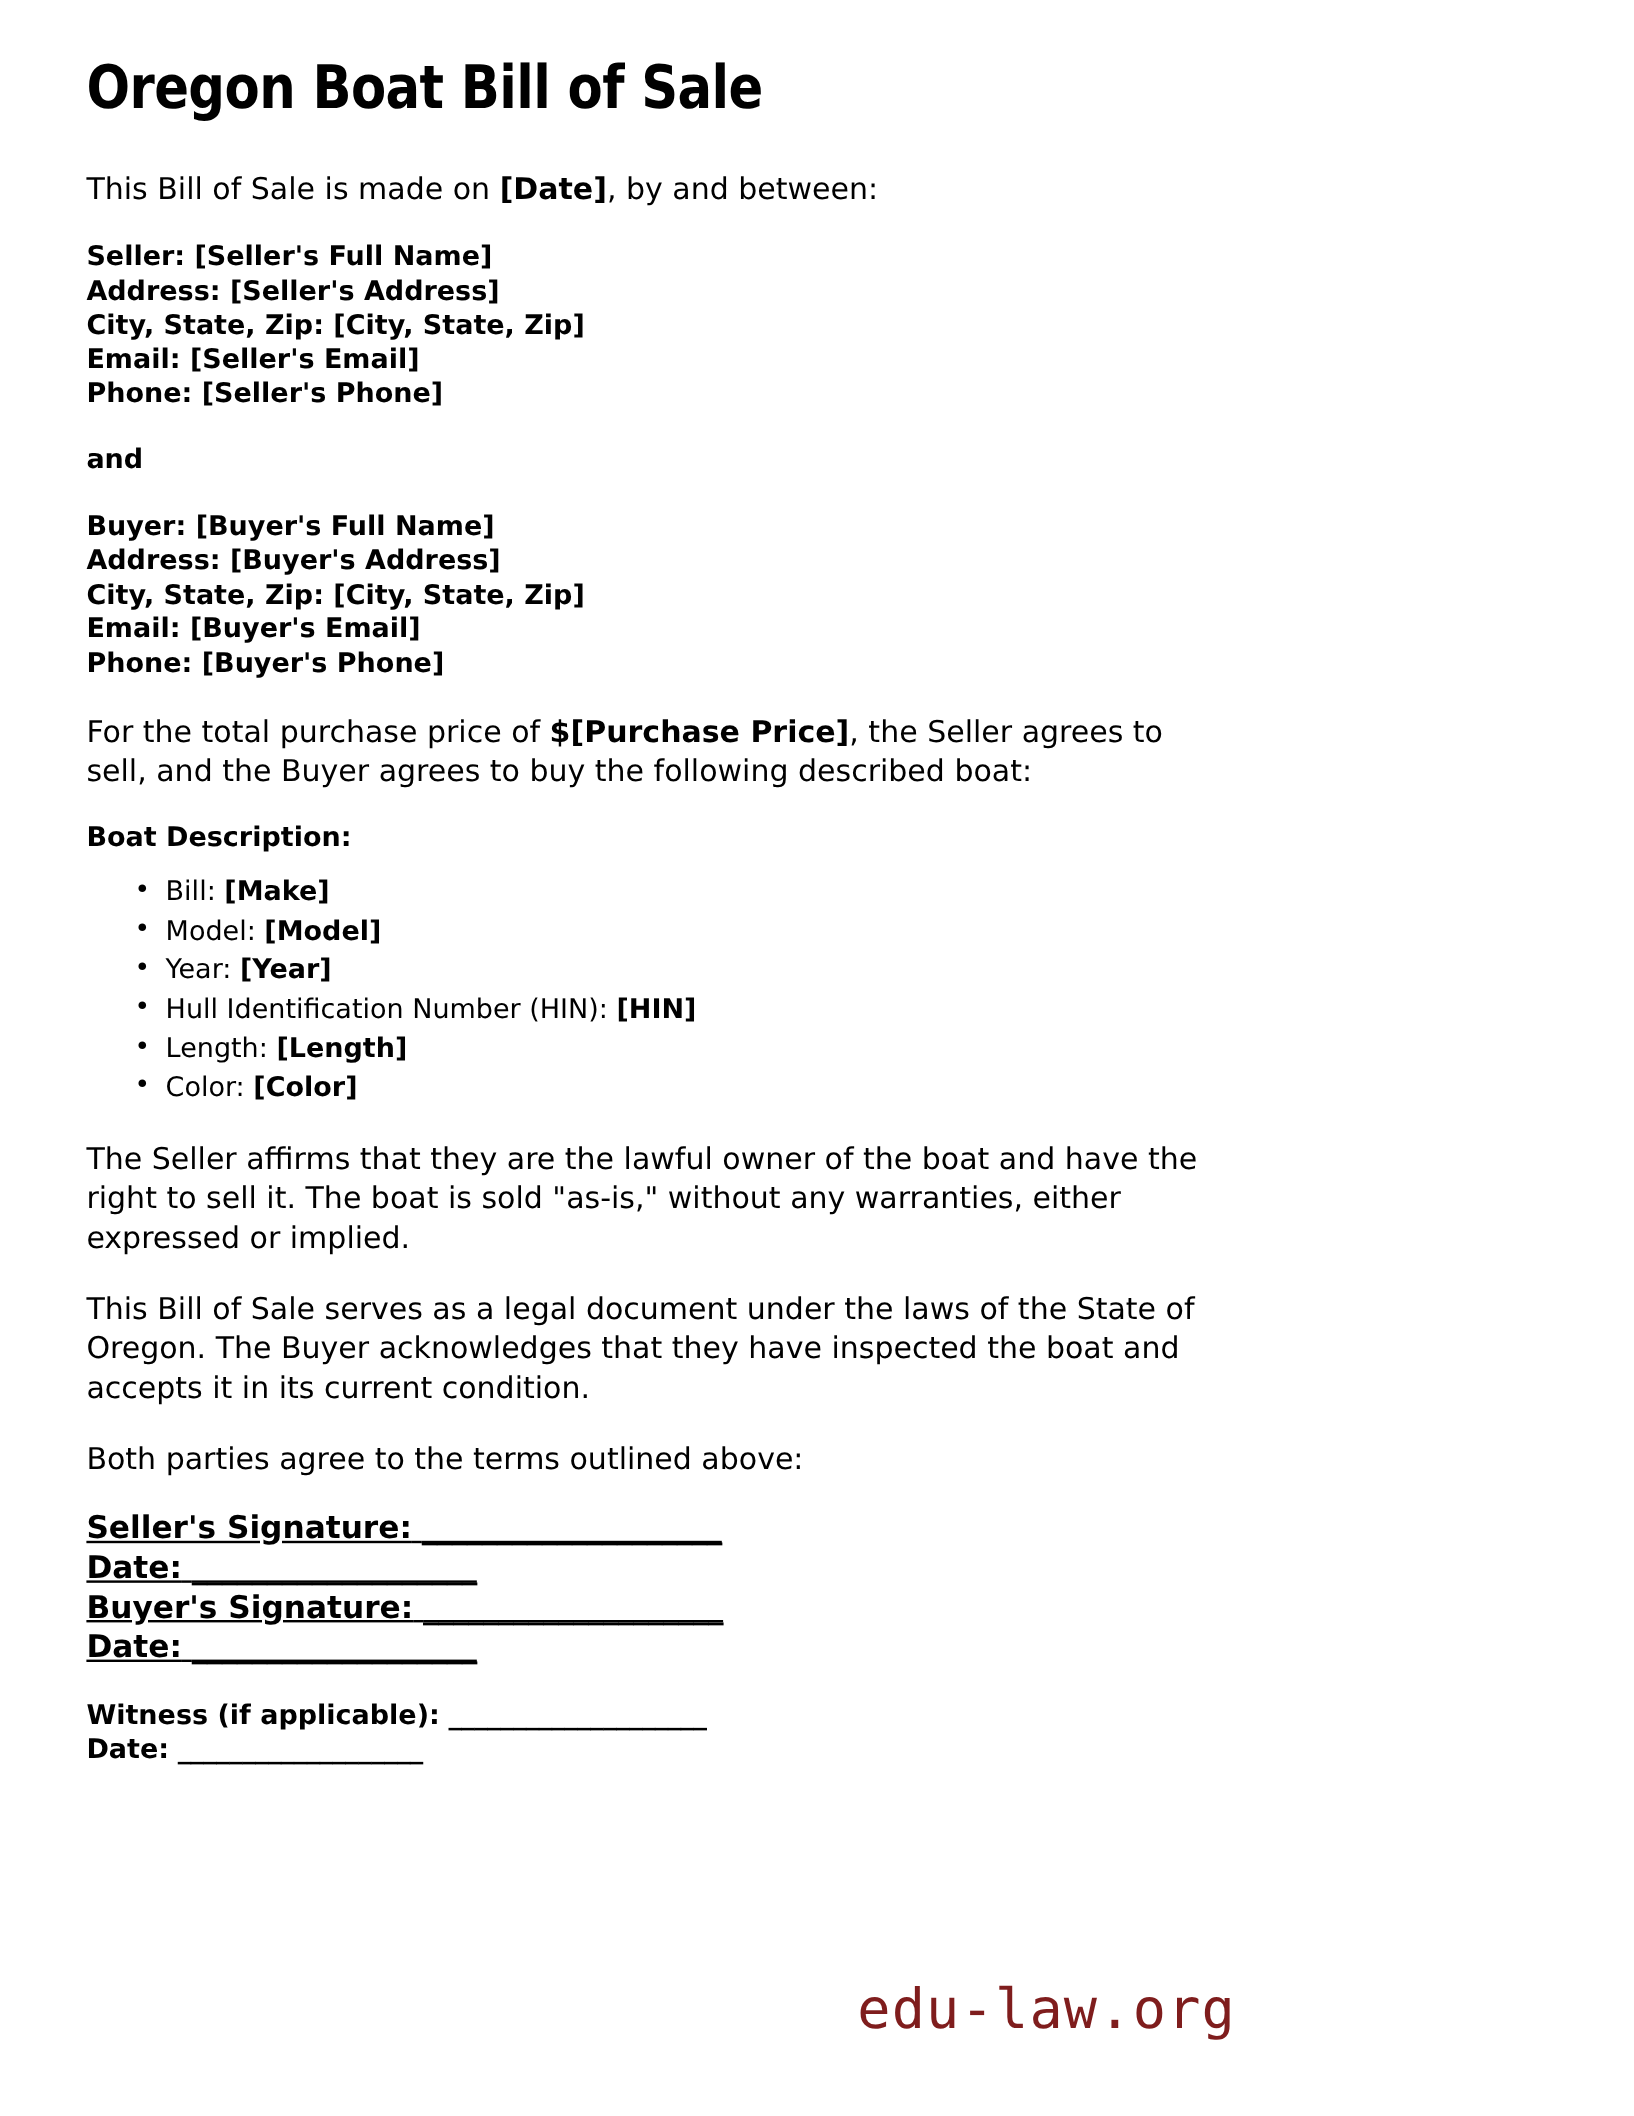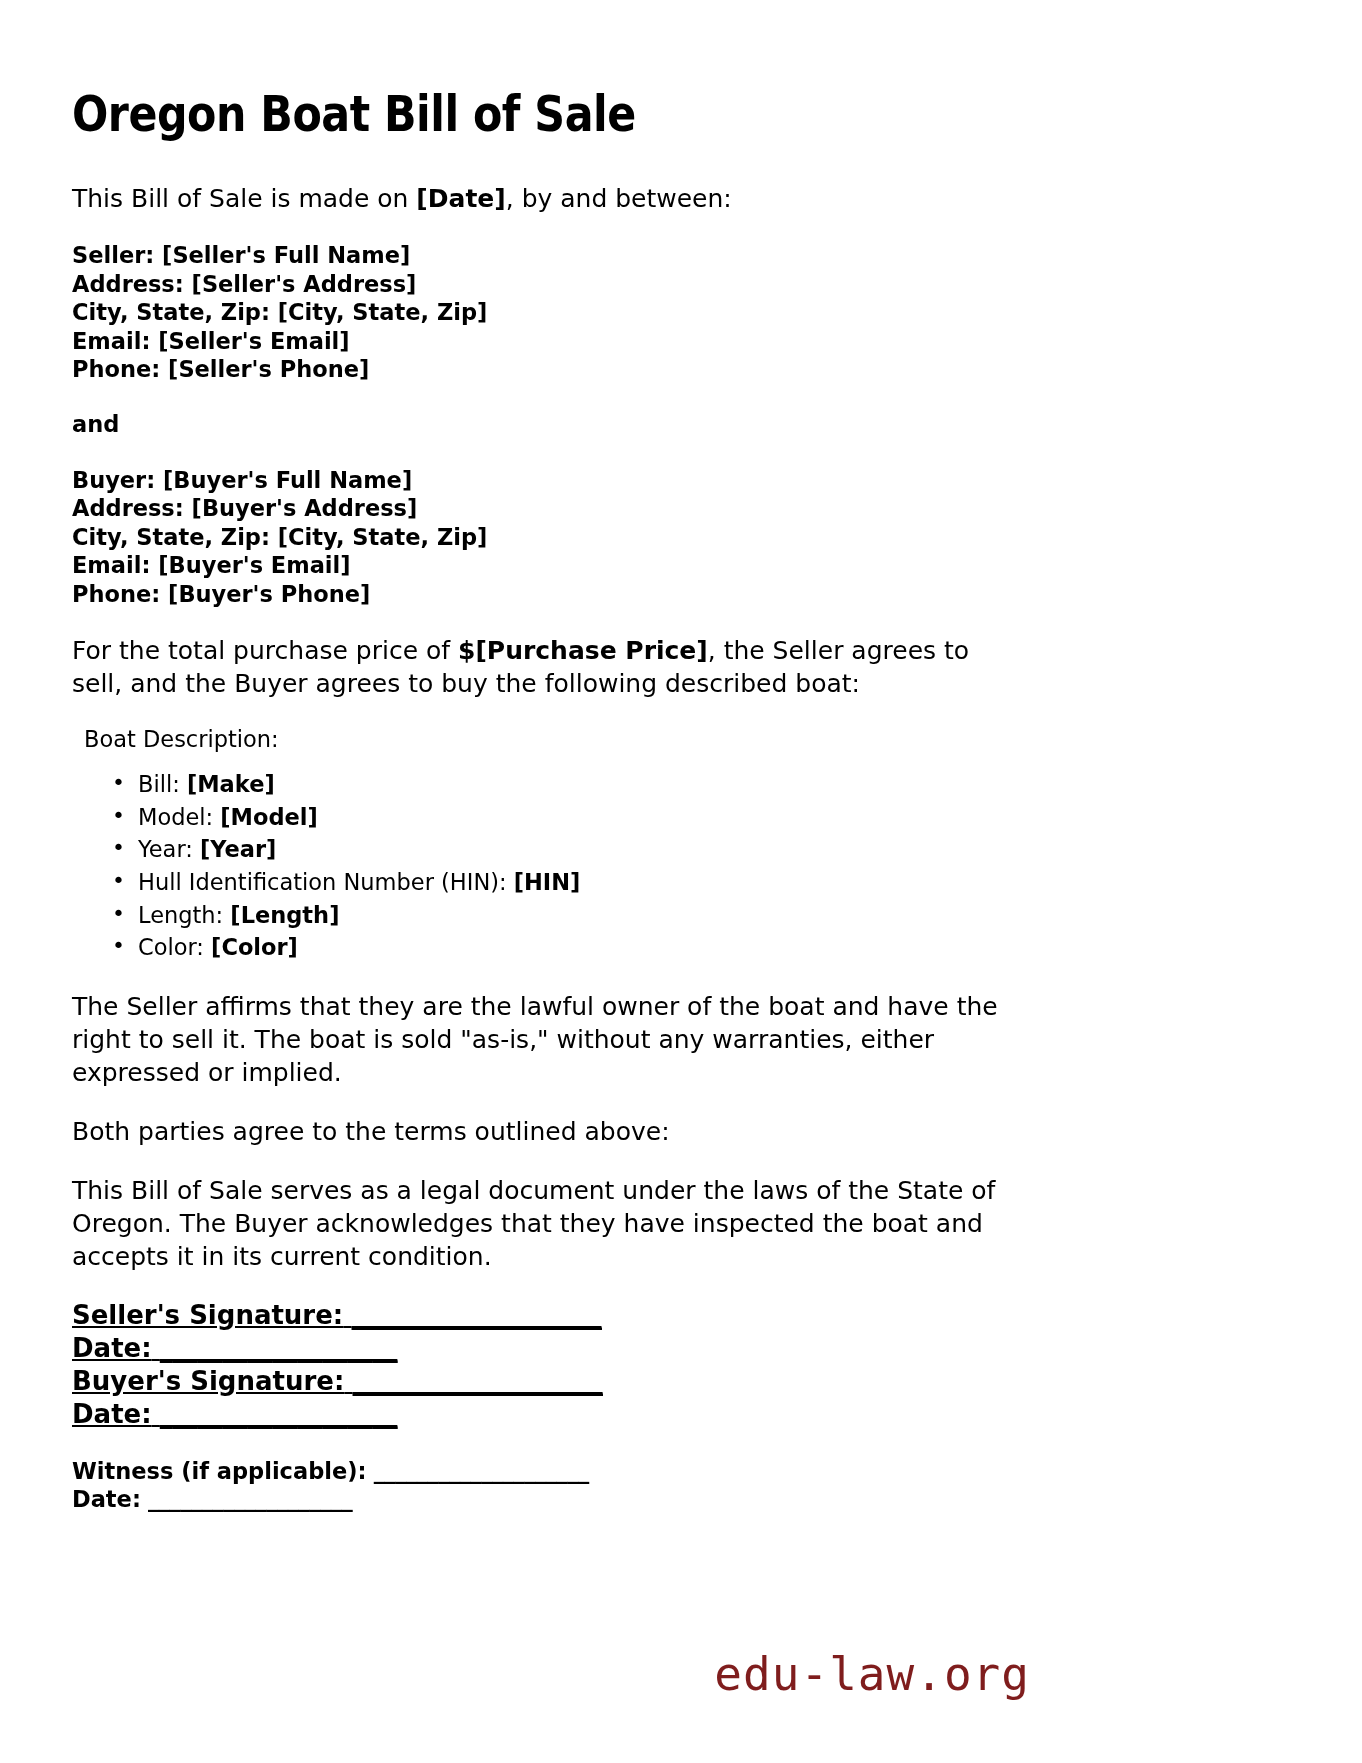--- a/index.html
+++ b/index.html
@@ -15,21 +15,21 @@
     font-family: "DejaVu Sans", "Liberation Sans", sans-serif;
     color: #000000;
     -webkit-font-smoothing: antialiased;
   }
   .page {
     position: absolute;
     left: 0; top: 0;
     width: 1114px;
     height: 1763px;
     box-sizing: border-box;
-    padding: 72px 108px 40px 72px;
+    padding: 31px 108px 40px 72px;
     background: #ffffff;
     overflow: hidden;
   }
   .doc-title {
     font-size: 50px;
     font-weight: bold;
     letter-spacing: -0.5px;
     line-height: 1.12;
     margin: 14px 0 40px 0;
     font-family: "DejaVu Sans Condensed", "DejaVu Sans", "Liberation Sans", sans-serif;
@@ -51,22 +51,22 @@
   }
   .block .line { white-space: nowrap; }
   .and-line {
     font-size: 22.5px;
     line-height: 1.32;
     margin: 0 0 26px 0;
     font-weight: bold;
   }
   .section-head {
     font-size: 22.5px;
-    font-weight: normal;
-    margin: 0 0 18px 12px;
+    font-weight: bold;
+    margin: 0 0 18px 0;
   }
   ul.boat-list {
     margin: 0 0 28px 0;
     padding-left: 66px;
     list-style: none;
   }
   ul.boat-list li {
     font-size: 22.5px;
     line-height: 1.27;
     position: relative;
@@ -142,23 +142,23 @@
     <li><span class="bullet">•</span><span>Bill:</span> <b>[Make]</b></li>
     <li><span class="bullet">•</span><span>Model:</span> <b>[Model]</b></li>
     <li><span class="bullet">•</span><span>Year:</span> <b>[Year]</b></li>
     <li><span class="bullet">•</span><span>Hull Identification Number (HIN):</span> <b>[HIN]</b></li>
     <li><span class="bullet">•</span><span>Length:</span> <b>[Length]</b></li>
     <li><span class="bullet">•</span><span>Color:</span> <b>[Color]</b></li>
   </ul>
 
   <p class="para">The Seller affirms that they are the lawful owner of the boat and have the right to sell it. The boat is sold "as-is," without any warranties, either expressed or implied.</p>
 
+  <p class="para">This Bill of Sale serves as a legal document under the laws of the State of Oregon. The Buyer acknowledges that they have inspected the boat and accepts it in its current condition.</p>
+
   <p class="para">Both parties agree to the terms outlined above:</p>
-
-  <p class="para">This Bill of Sale serves as a legal document under the laws of the State of Oregon. The Buyer acknowledges that they have inspected the boat and accepts it in its current condition.</p>
 
   <div class="sig-block">
     <div class="line"><span class="sig-label">Seller's Signature:</span> <span class="sig-rule">____________________</span></div>
     <div class="line"><span class="sig-label">Date:</span> <span class="sig-rule">___________________</span></div>
     <div class="line"><span class="sig-label">Buyer's Signature:</span> <span class="sig-rule">____________________</span></div>
     <div class="line"><span class="sig-label">Date:</span> <span class="sig-rule">___________________</span></div>
   </div>
 
   <div class="witness-block">
     <div class="line"><span class="witness-label">Witness (if applicable):</span> <span class="sig-rule">____________________</span></div>

